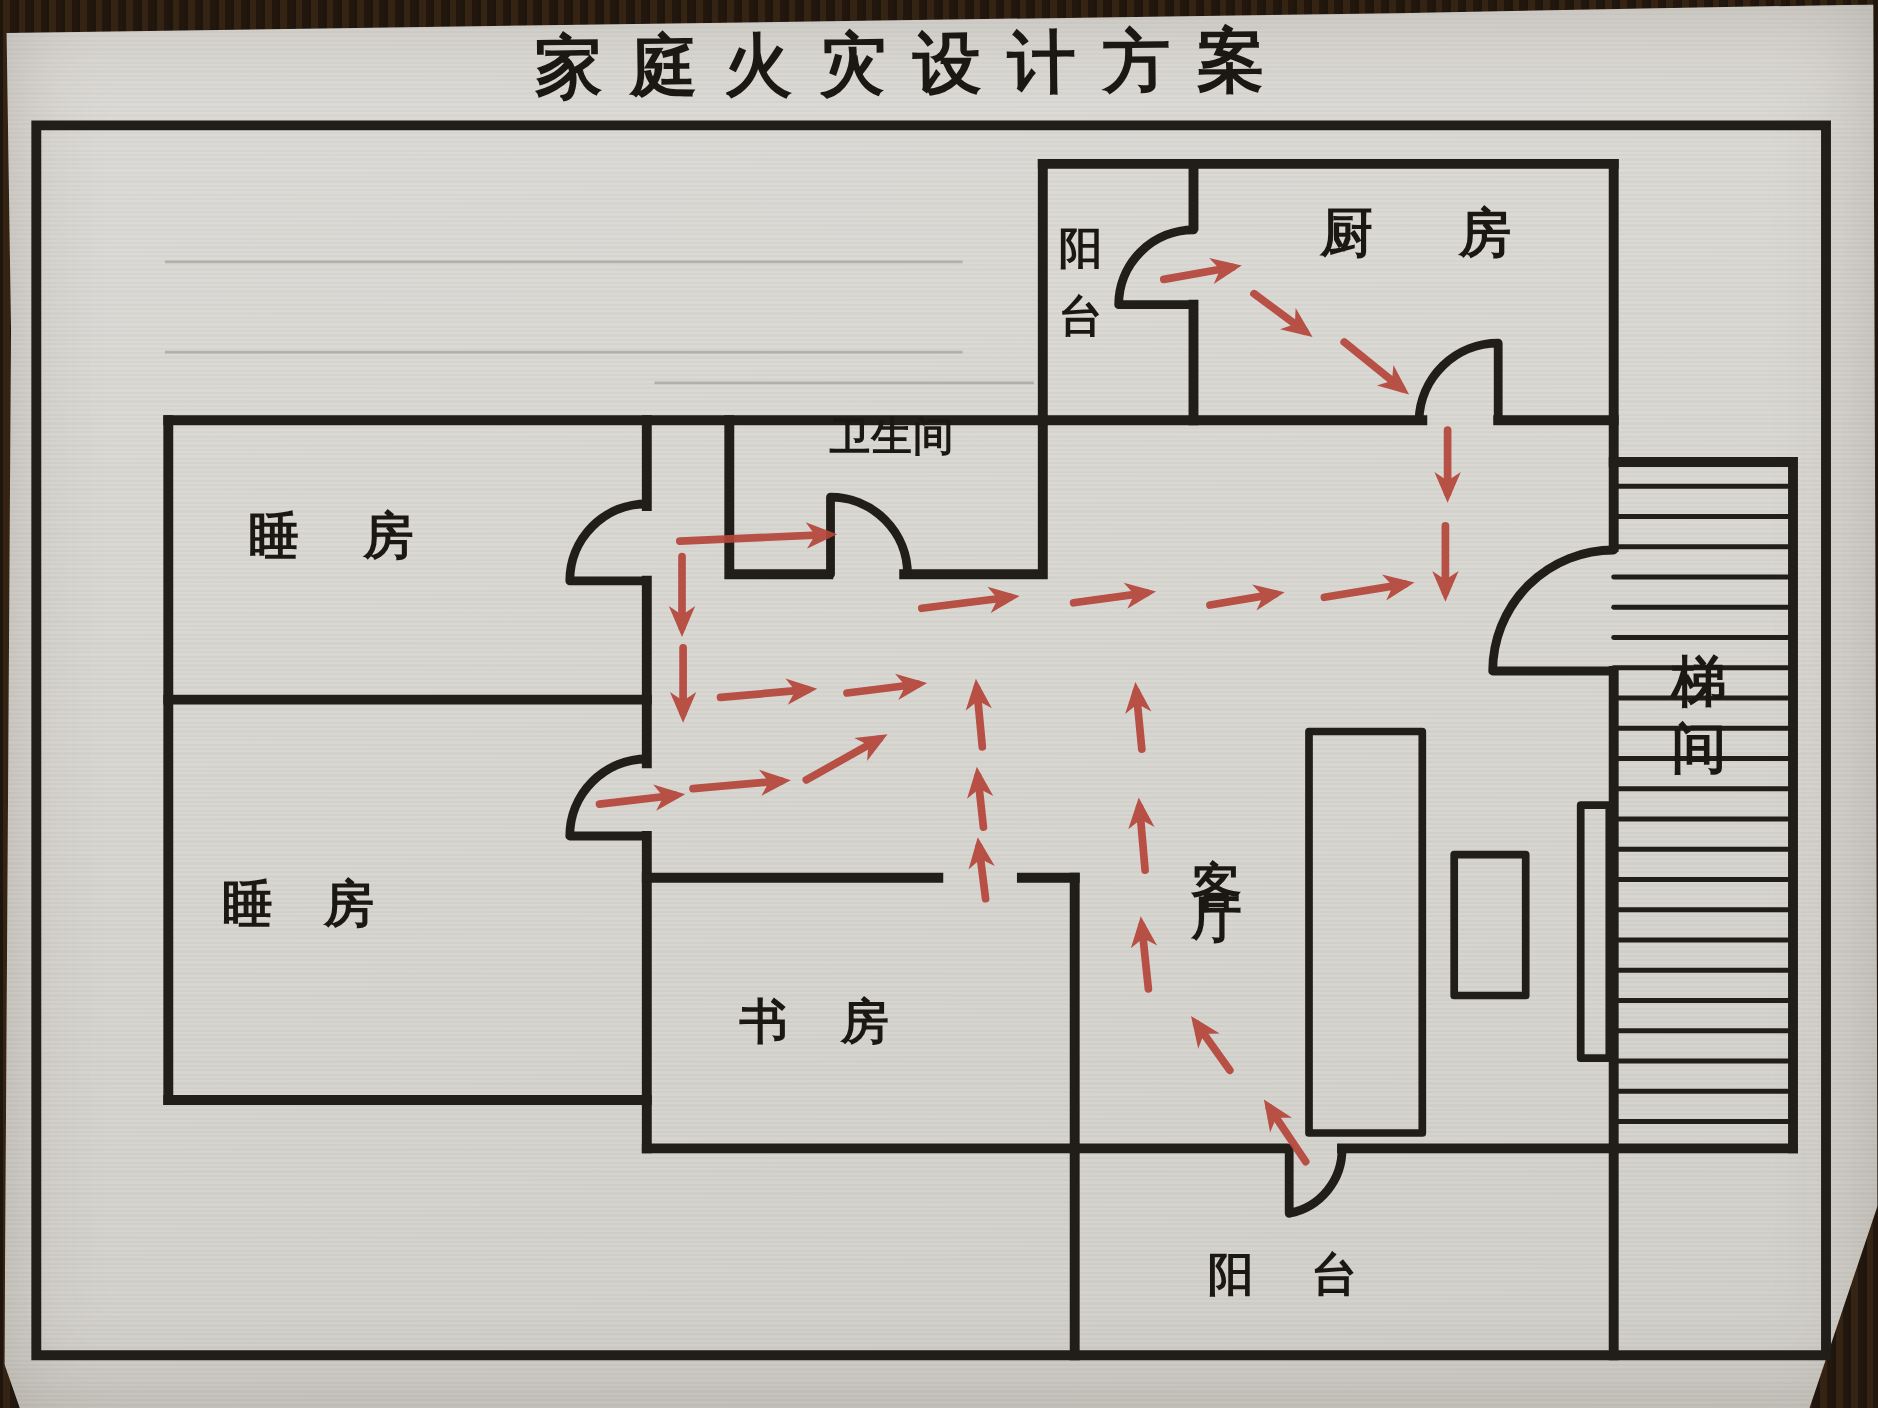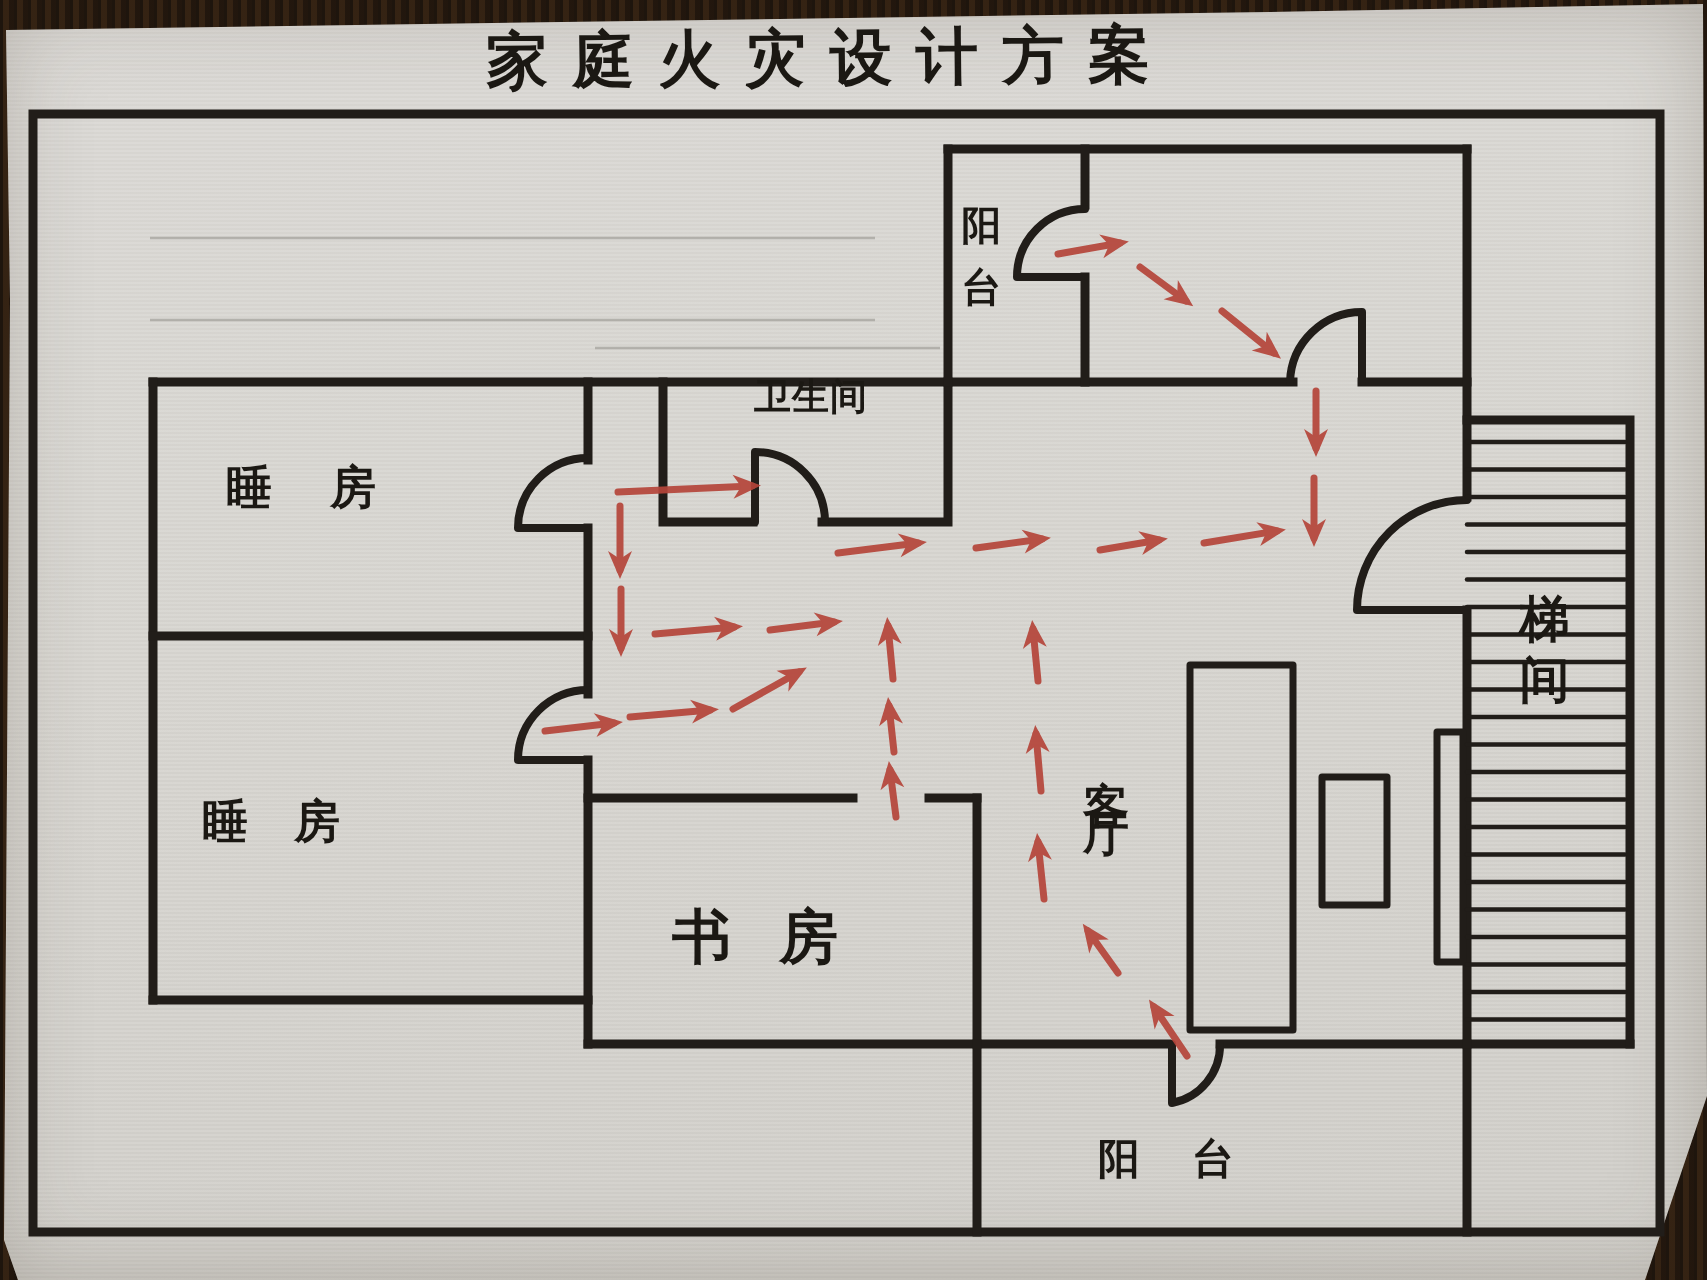--- a/index.html
+++ b/index.html
@@ -163,20 +163,21 @@
           <line x1="1187" y1="1056" x2="1154" y2="1007" class="route-line" marker-end="url(#ah)"></line>
           <line x1="1118" y1="973" x2="1088" y2="931" class="route-line" marker-end="url(#ah)"></line>
           <line x1="1044" y1="899" x2="1038" y2="842" class="route-line" marker-end="url(#ah)"></line>
           <line x1="1041" y1="791" x2="1036" y2="734" class="route-line" marker-end="url(#ah)"></line>
           <line x1="1038" y1="681" x2="1033" y2="629" class="route-line" marker-end="url(#ah)"></line>
         </g>
       </g>
   </svg>
 
   <div class="room-label vertical" style="left:962px;top:176px;font-size:40px;letter-spacing:58px;">阳台</div>
+  <div class="room-label" style="left:1200px;top:188px;font-size:48px;letter-spacing:78px;">厨房</div>
   <div class="room-label" style="left:754px;top:378px;font-size:37px;letter-spacing:1px;">卫生间</div>
   <div class="room-label" style="left:226px;top:464px;font-size:46px;letter-spacing:58px;">睡房</div>
   <div class="room-label" style="left:202px;top:798px;font-size:46px;letter-spacing:46px;">睡房</div>
-  <div class="room-label" style="left:672px;top:908px;font-size:59px;letter-spacing:48px;font-family:Liberation Serif, serif;">书房</div>
+  <div class="room-label" style="left:672px;top:908px;font-size:44px;letter-spacing:48px;">书房</div>
   <div class="room-label vertical" style="left:1084px;top:742px;font-size:46px;letter-spacing:36px;">客厅</div>
   <div class="room-label vertical" style="left:1520px;top:554px;font-size:50px;letter-spacing:60px;">梯间</div>
   <div class="room-label" style="left:1098px;top:1138px;font-size:42px;letter-spacing:52px;">阳台</div>
 </div>
 
 </body></html>

